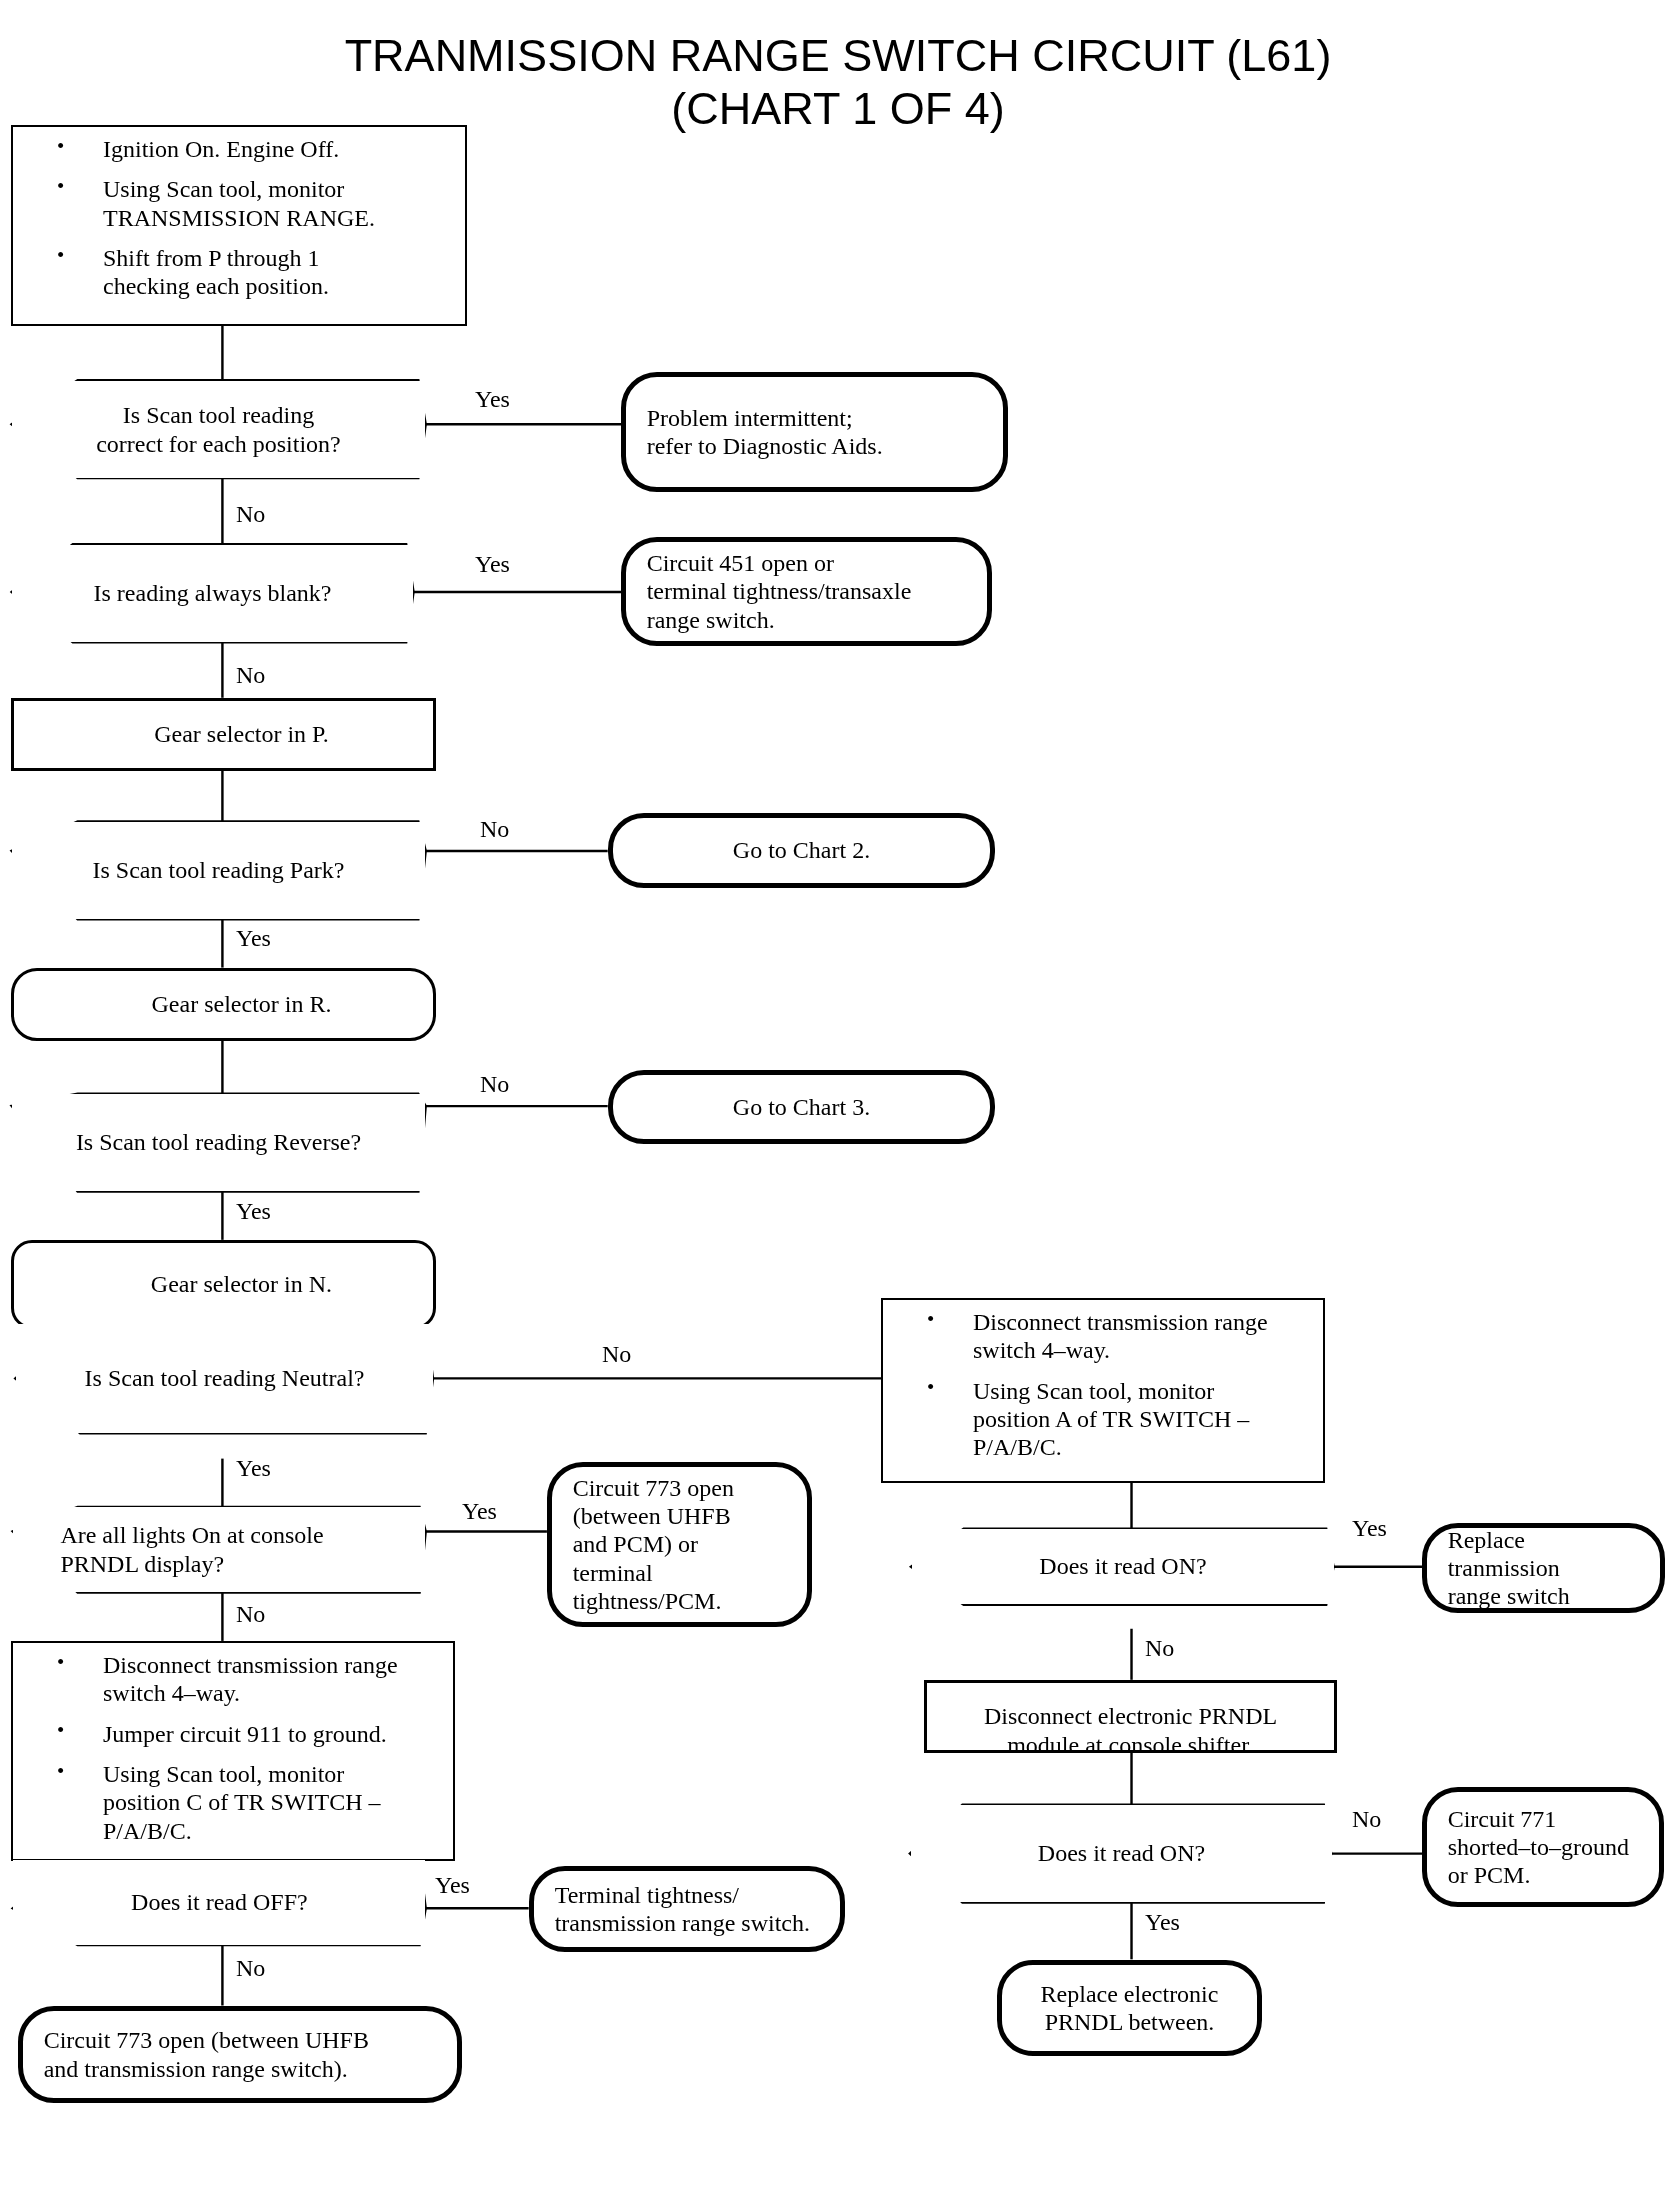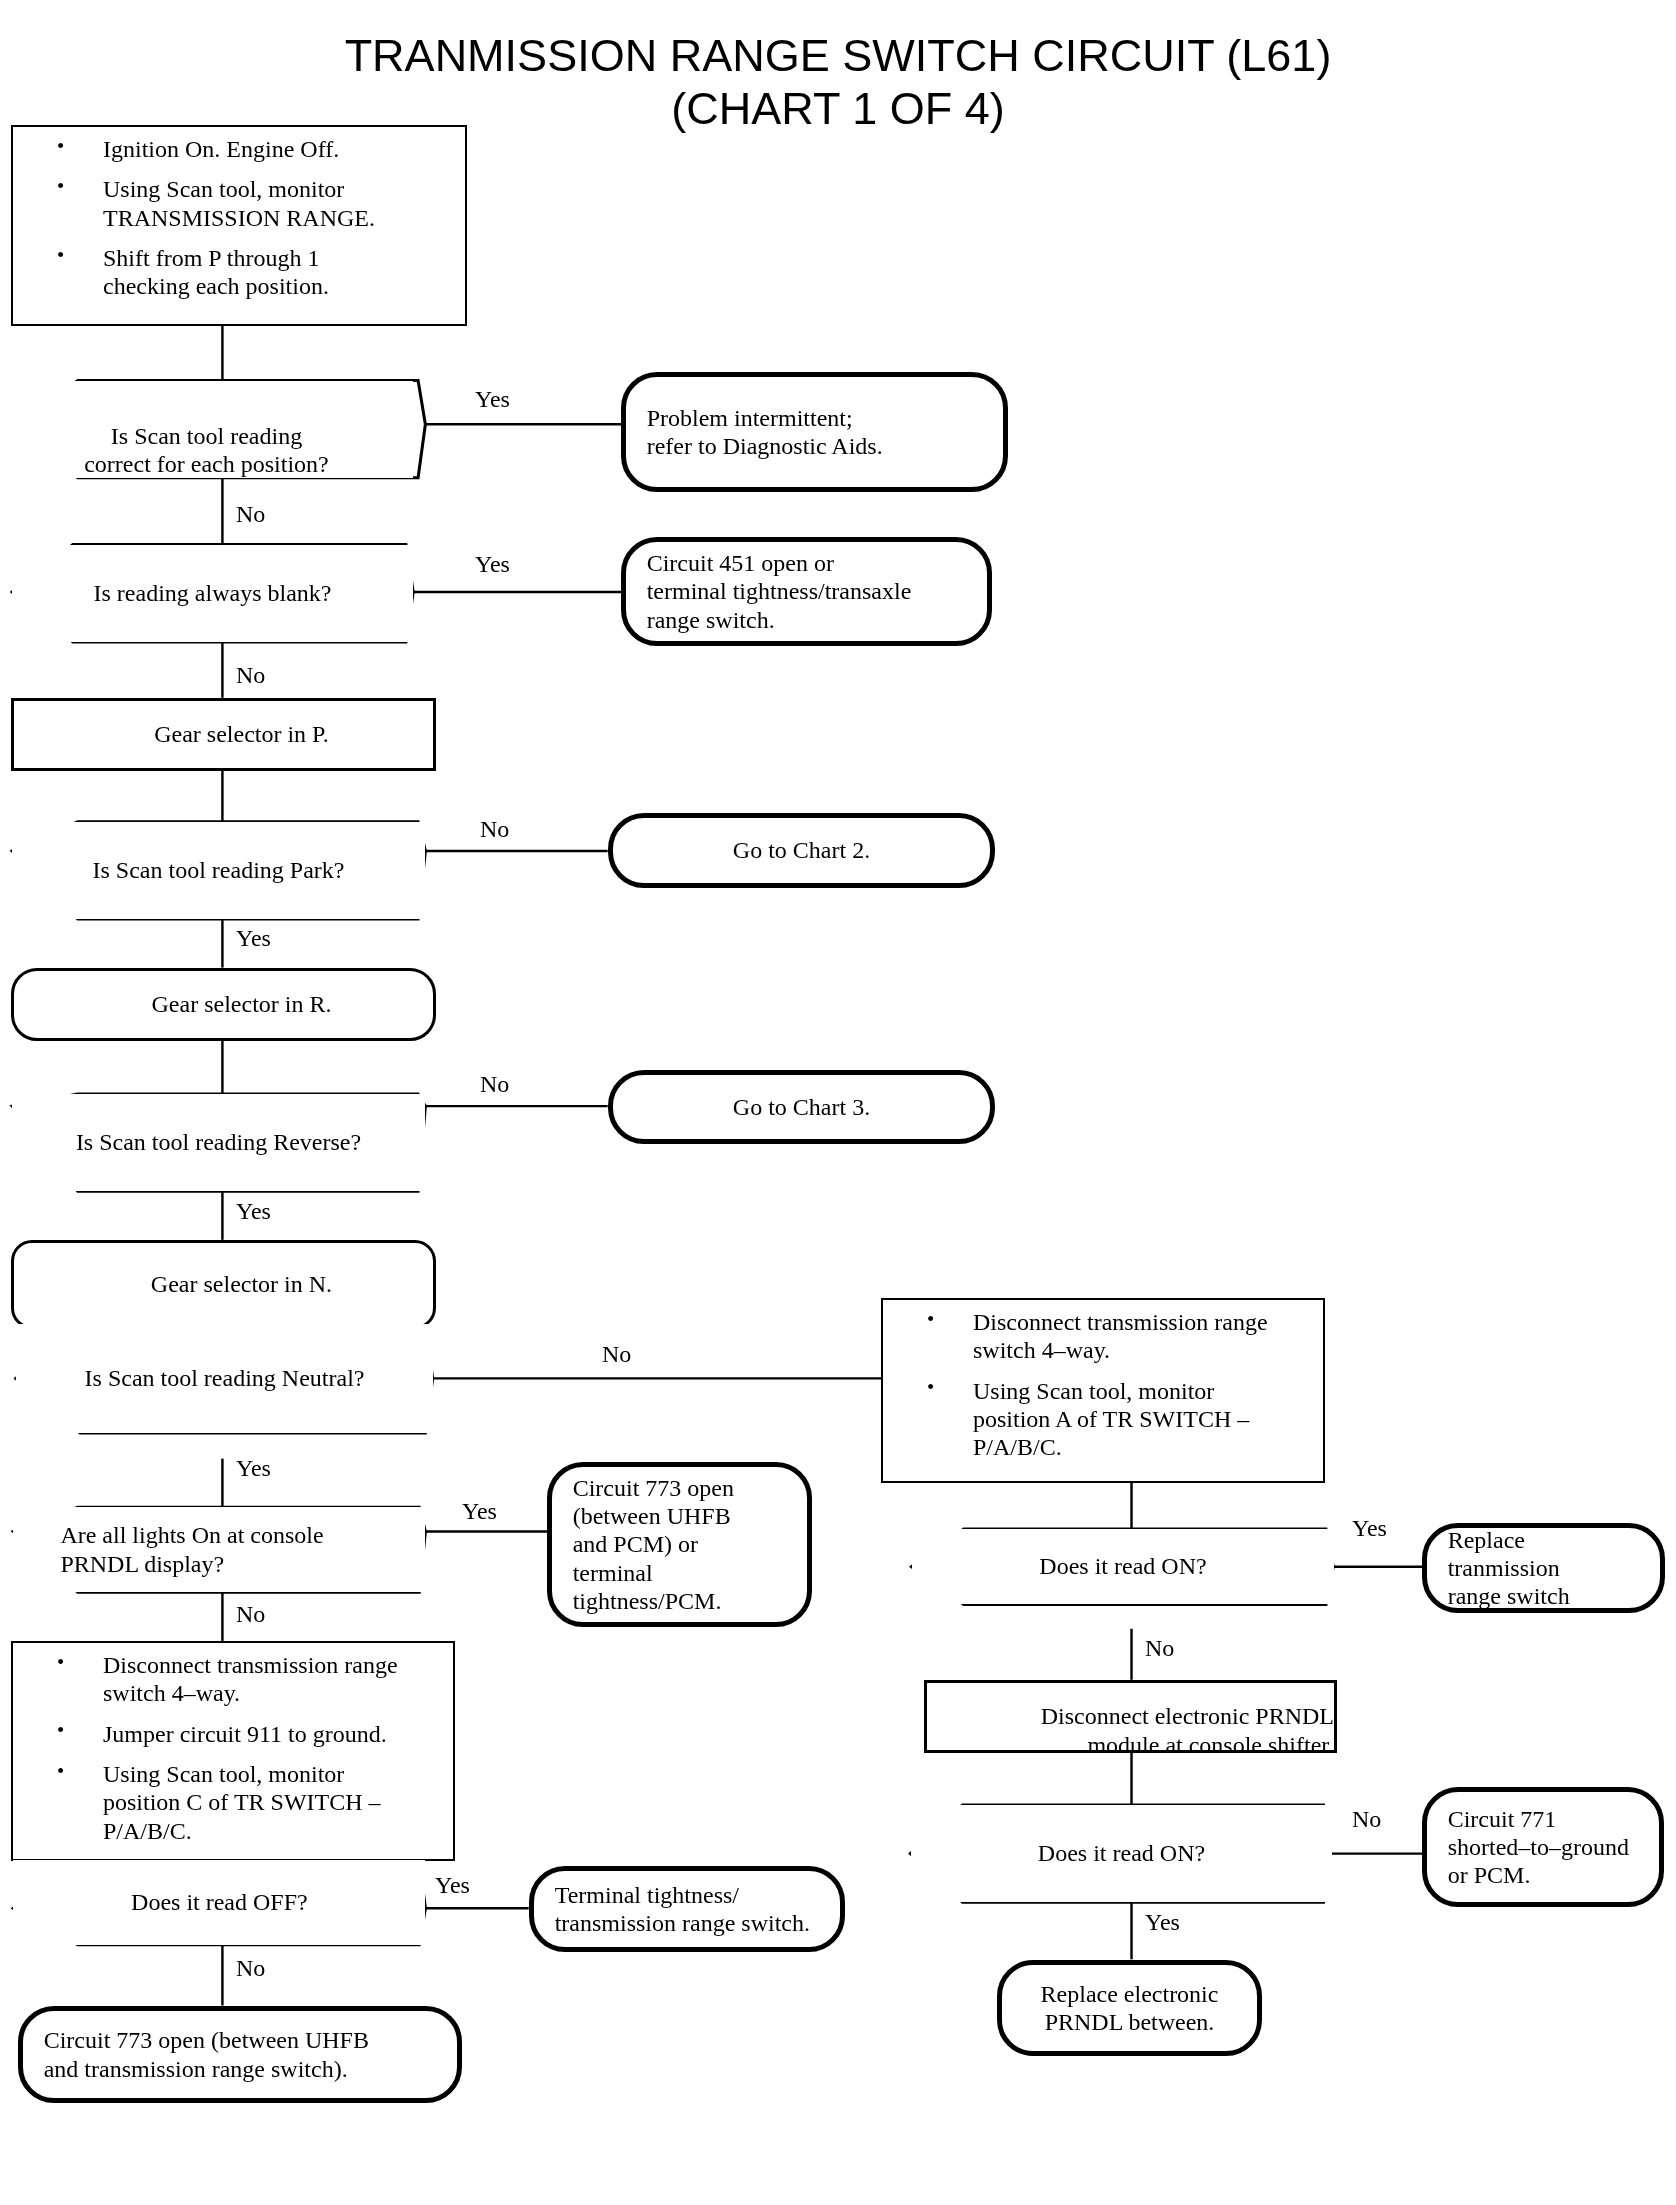--- a/index.html
+++ b/index.html
@@ -185,21 +185,21 @@
   <div class="node instruction" style="left:11px; top:125px; width:456px; height:201px;">
     <ul>
       <li>Ignition On. Engine Off.</li>
       <li>Using Scan tool, monitor
 TRANSMISSION RANGE.</li>
       <li>Shift from P through 1
 checking each position.</li>
     </ul>
   </div>
 
-  <div class="node decision" style="left:0; top:381px; width:413px; height:97px;align-items:flex-end;">
+  <div class="node decision" style="left:12px; top:381px; width:413px; height:97px;">
     <div class="txt">Is Scan tool reading
 correct for each position?</div>
   </div>
 
   <div class="node terminal" style="left:621px; top:372px; width:387px; height:120px;">
     <div class="txt">Problem intermittent;
 refer to Diagnostic Aids.</div>
   </div>
 
   <div class="node decision" style="left:12px; top:545px; width:401px; height:97px;">
@@ -295,21 +295,21 @@
   <div class="node decision" style="left:912px; top:1529px; width:422px; height:75px;">
     <div class="txt">Does it read ON?</div>
   </div>
 
   <div class="node terminal" style="left:1422px; top:1523px; width:243px; height:90px;">
     <div class="txt">Replace tranmission
 range switch</div>
   </div>
 
   <div class="node process" style="left:924px; top:1680px; width:413px; height:73px;">
-    <div class="txt" style="text-align:right; padding-left:0;margin-top:28px;">Disconnect electronic PRNDL
+    <div class="txt" style="text-align:center; padding-left:0;margin-top:28px;">Disconnect electronic PRNDL
 module at console shifter.</div>
   </div>
 
   <div class="node decision" style="left:911px; top:1805px; width:421px; height:97px;">
     <div class="txt">Does it read ON?</div>
   </div>
 
   <div class="node terminal" style="left:1422px; top:1787px; width:242px; height:120px;">
     <div class="txt">Circuit 771
 shorted–to–ground

